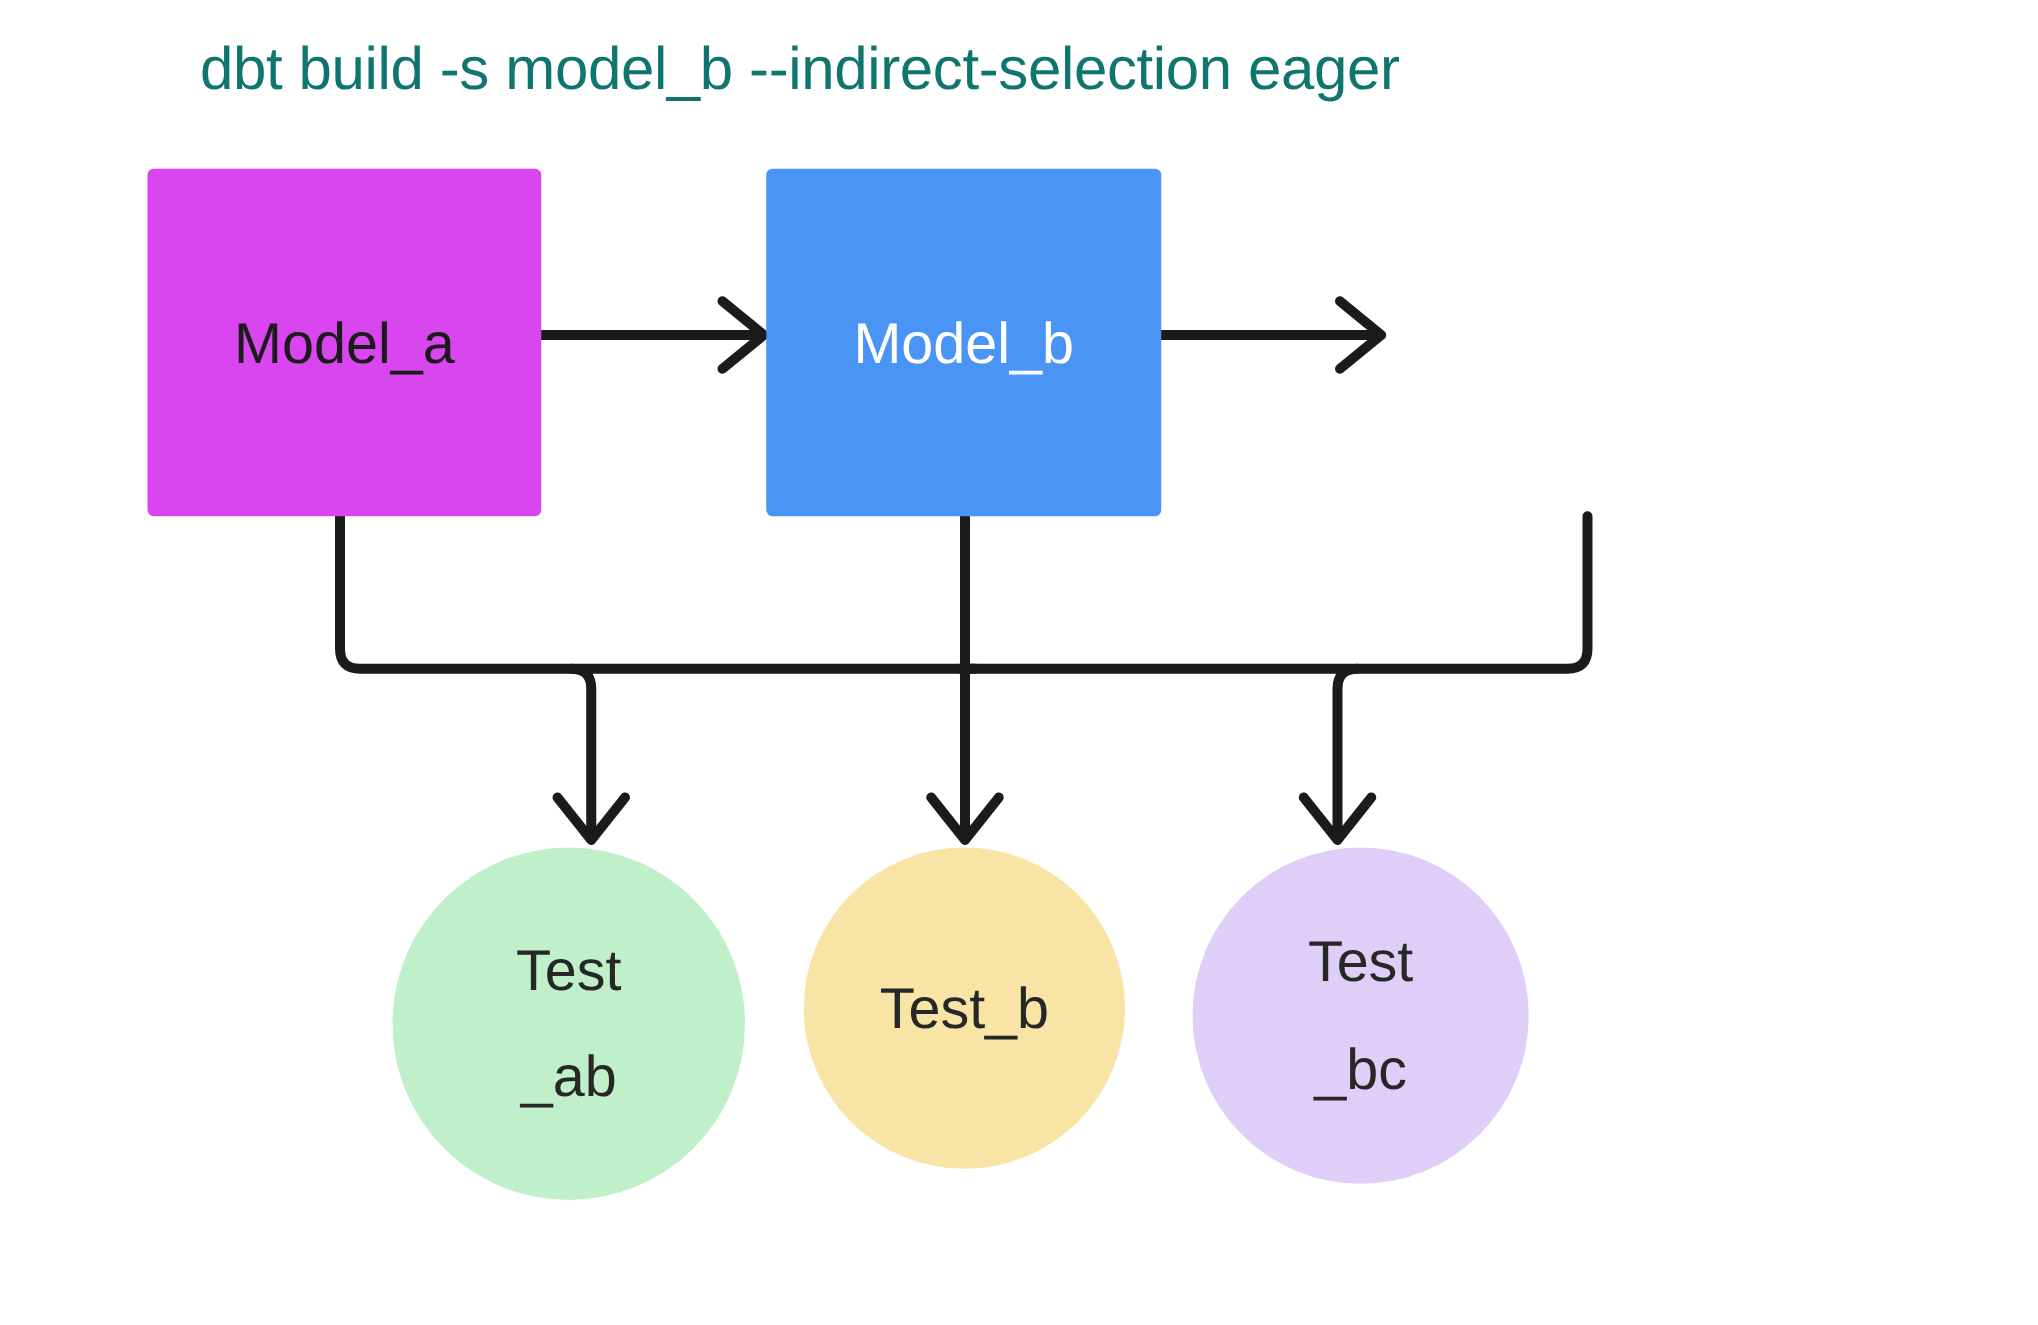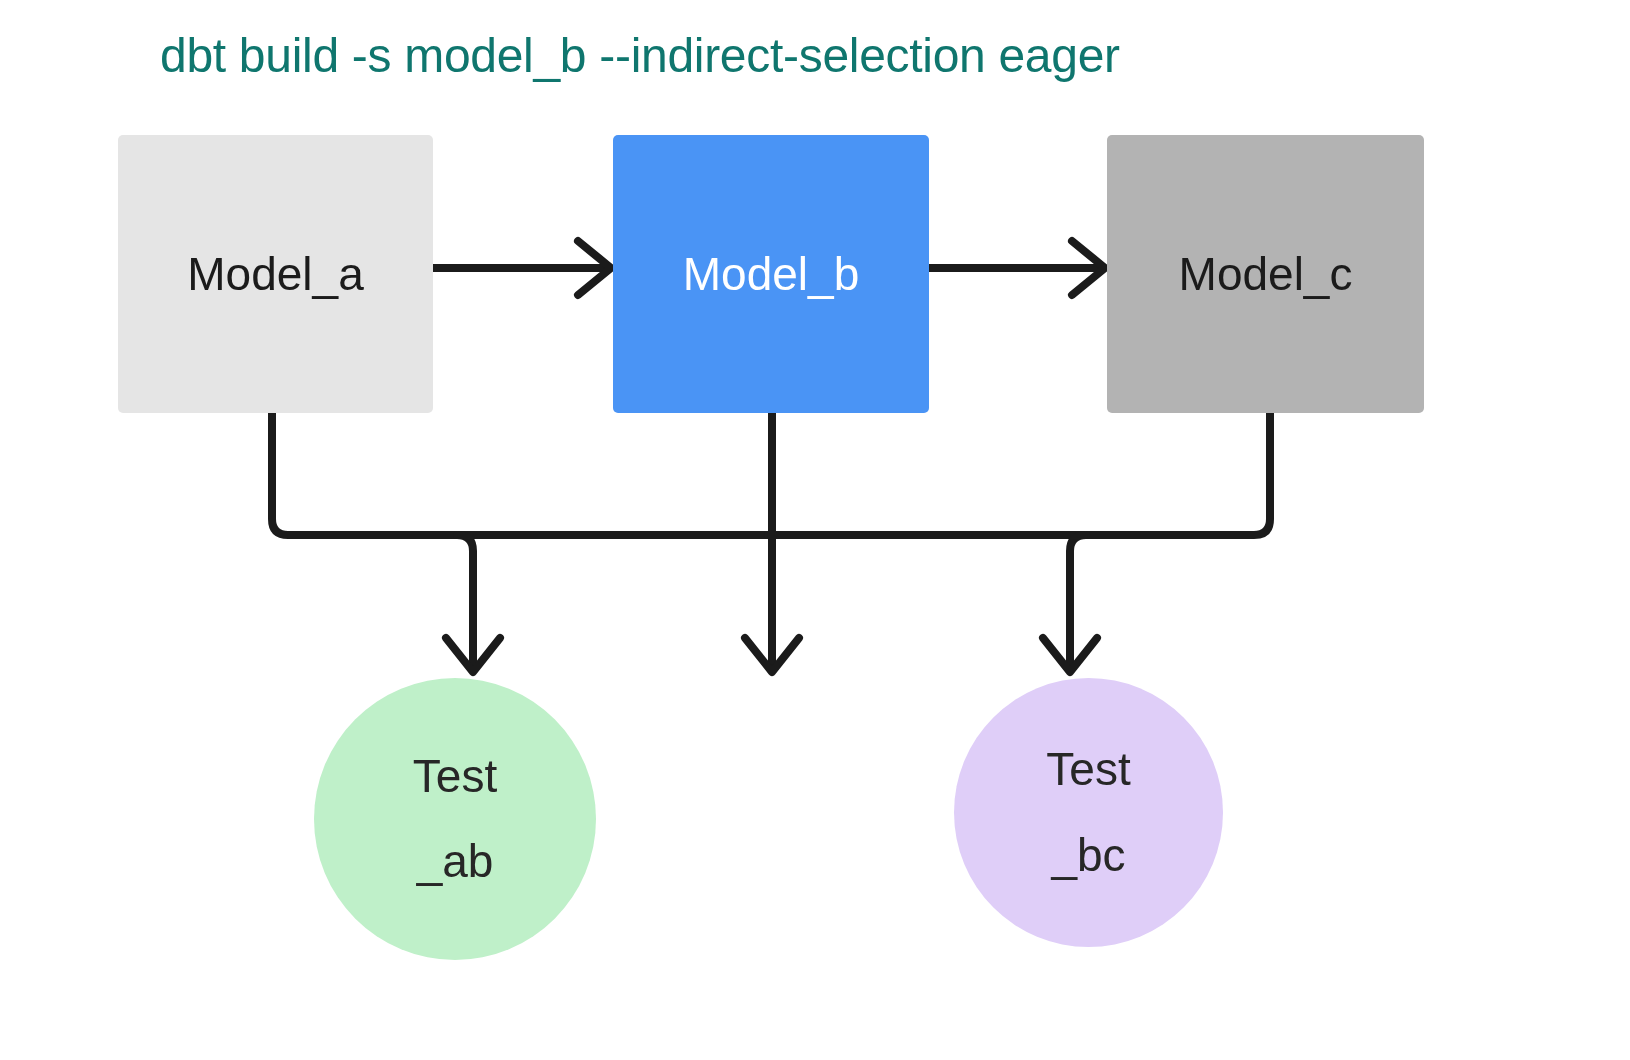--- a/index.html
+++ b/index.html
@@ -106,36 +106,36 @@
       </g>
 
       <g>
         <path d="M 772 413 L 772 665"></path>
         <path d="M 745 638 L 772 672 L 799 638"></path>
       </g>
 
     </g>
   </svg>
 
-  <div class="model-node" style="left:118px; top:135px; width:315px; height:278px; background:#e5e5e5;">
+  <div class="model-node" style="left:118px; top:135px; width:315px; height:278px; background:#d946ef;">
     <span>Model_a</span>
   </div>
 
   <div class="model-node selected" style="left:613px; top:135px; width:316px; height:278px; background:#4a94f5;">
     <span>Model_b</span>
   </div>
 
-  <div class="model-node" style="left:1107px; top:135px; width:317px; height:278px; background:#b3b3b3;">
-    <span>Model_c</span>
-  </div>
 
   <div class="test-node" style="left:314px; top:678px; width:282px; height:282px; background:#bff0c9;">
     <span class="ln">Test</span>
     <span class="ln">_ab</span>
   </div>
 
+  <div class="test-node" style="left:643px; top:678px; width:257px; height:257px; background:#f8e4a5;">
+    <span class="ln">Test_b</span>
+  </div>
 
   <div class="test-node" style="left:954px; top:678px; width:269px; height:269px; background:#dfcef8;">
     <span class="ln">Test</span>
     <span class="ln">_bc</span>
   </div>
 
 </div>
 
 </body></html>

